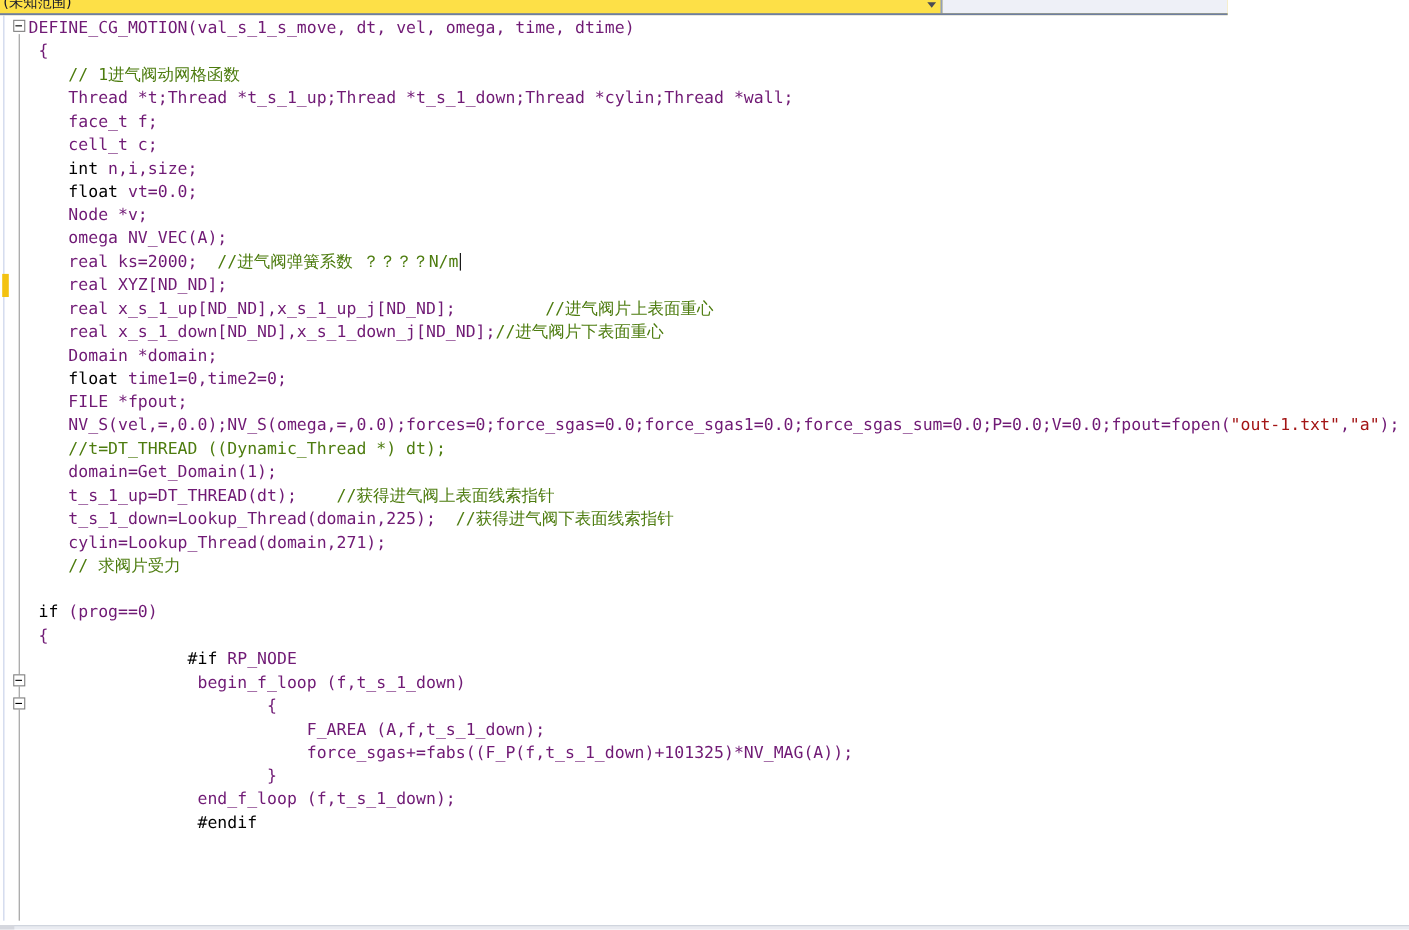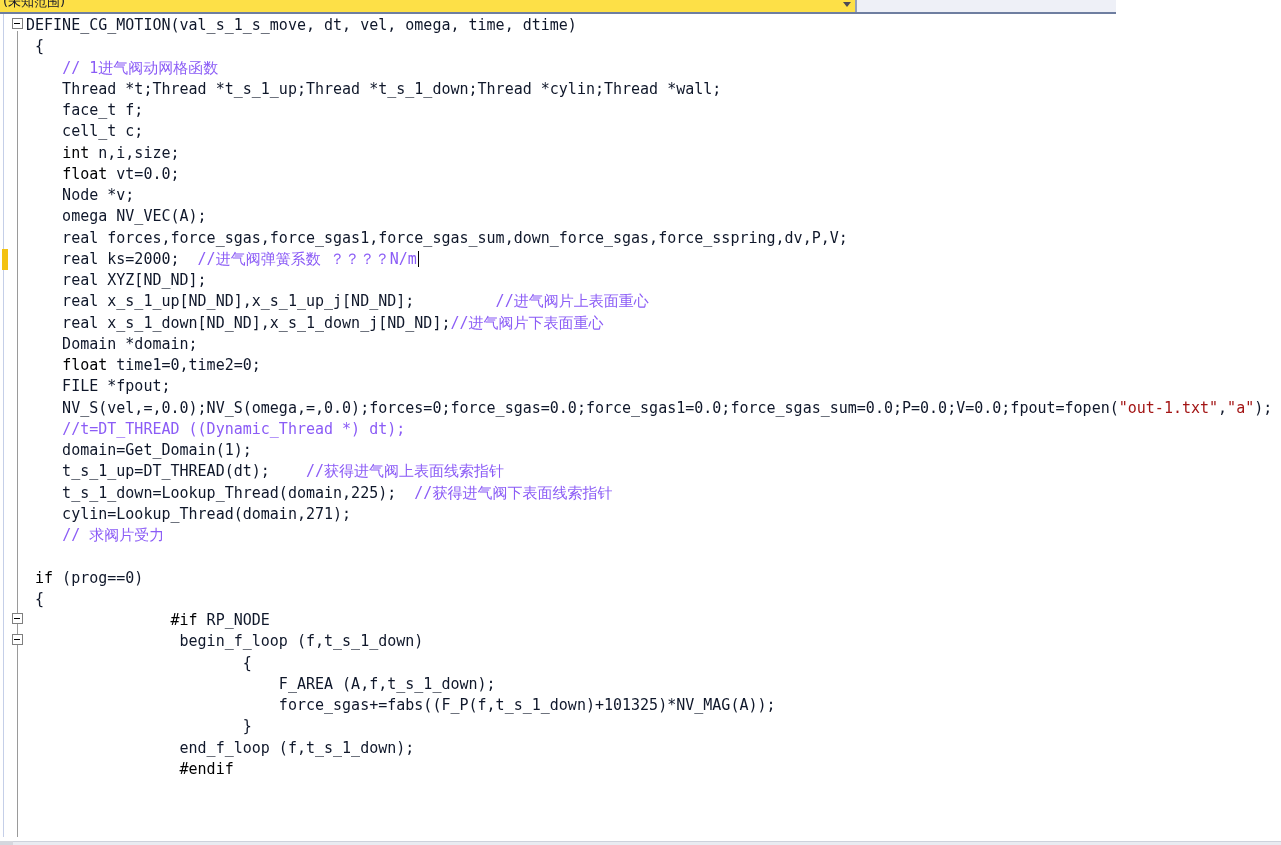--- a/index.html
+++ b/index.html
@@ -22,23 +22,23 @@
   .editor{position:absolute;top:14px;left:0;width:1281px;height:827px;background:#ffffff;}
   .margin-blue-line{position:absolute;left:3px;top:0;width:1px;height:823px;background:#c5cfe8;}
   .fold-line{position:absolute;left:17px;top:17px;width:1px;height:806px;background:#9a9a9a;}
   .fold-box{position:absolute;left:12px;width:11px;height:11px;background:#ffffff;
             border:1px solid #7f7f7f;box-sizing:border-box;z-index:3;}
   .fold-box::after{content:"";position:absolute;left:1px;top:4px;width:6px;height:1px;background:#000;}
   .change-bar{position:absolute;left:2px;width:6px;height:21.25px;background:#f3c211;z-index:2;}
 
   .code{position:absolute;left:26px;top:1px;}
   .line{height:21.25px;line-height:21.25px;font-size:15px;white-space:pre;}
-  .c{color:#0f172a}
+  .c{color:#701a75}
   .k{color:#000000}
-  .m{color:#8b5cf6}
+  .m{color:#4d7c0f}
   .s{color:#a31515}
   .caret{display:inline-block;width:1px;height:16px;background:#000;
          vertical-align:-3px;margin-left:1px;}
 
   
   .hscroll{position:absolute;bottom:0;left:0;width:1281px;height:4px;
            background:#e9ebf1;border-top:1px solid #ced2dc;box-sizing:border-box;}
   .hscroll-corner{position:absolute;left:0;bottom:0;width:13px;height:4px;background:#d5d7de;}
 </style>
 </head>
@@ -58,21 +58,20 @@
       <div class="line"><span class="c">DEFINE_CG_MOTION(val_s_1_s_move, dt, vel, omega, time, dtime)</span></div>
       <div class="line"><span class="c"> {</span></div>
       <div class="line"><span class="c">    </span><span class="m">// 1进气阀动网格函数</span></div>
       <div class="line"><span class="c">    Thread *t;Thread *t_s_1_up;Thread *t_s_1_down;Thread *cylin;Thread *wall;</span></div>
       <div class="line"><span class="c">    face_t f;</span></div>
       <div class="line"><span class="c">    cell_t c;</span></div>
       <div class="line"><span class="c">    </span><span class="k">int</span><span class="c"> n,i,size;</span></div>
       <div class="line"><span class="c">    </span><span class="k">float</span><span class="c"> vt=0.0;</span></div>
       <div class="line"><span class="c">    Node *v;</span></div>
       <div class="line"><span class="c">    omega NV_VEC(A);</span></div>
-      <div class="line"><span class="c">    real forces,force_sgas,force_sgas1,force_sgas_sum,down_force_sgas,force_sspring,dv,P,V;</span></div>
       <div class="line"><span class="c">    real ks=2000;  </span><span class="m">//进气阀弹簧系数 ？？？？N/m</span><span class="caret"></span></div>
       <div class="line"><span class="c">    real XYZ[ND_ND];</span></div>
       <div class="line"><span class="c">    real x_s_1_up[ND_ND],x_s_1_up_j[ND_ND];         </span><span class="m">//进气阀片上表面重心</span></div>
       <div class="line"><span class="c">    real x_s_1_down[ND_ND],x_s_1_down_j[ND_ND];</span><span class="m">//进气阀片下表面重心</span></div>
       <div class="line"><span class="c">    Domain *domain;</span></div>
       <div class="line"><span class="c">    </span><span class="k">float</span><span class="c"> time1=0,time2=0;</span></div>
       <div class="line"><span class="c">    FILE *fpout;</span></div>
       <div class="line"><span class="c">    NV_S(vel,=,0.0);NV_S(omega,=,0.0);forces=0;force_sgas=0.0;force_sgas1=0.0;force_sgas_sum=0.0;P=0.0;V=0.0;fpout=fopen(</span><span class="s">"out-1.txt"</span><span class="c">,</span><span class="s">"a"</span><span class="c">);</span></div>
       <div class="line"><span class="c">    </span><span class="m">//t=DT_THREAD ((Dynamic_Thread *) dt);</span></div>
       <div class="line"><span class="c">    domain=Get_Domain(1);</span></div>

